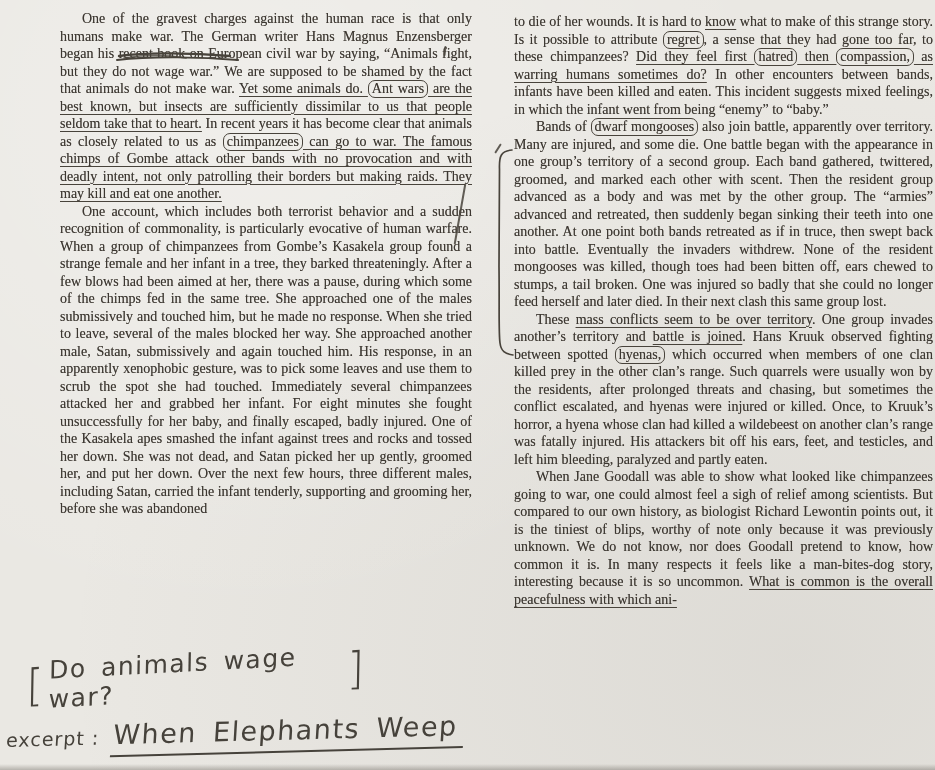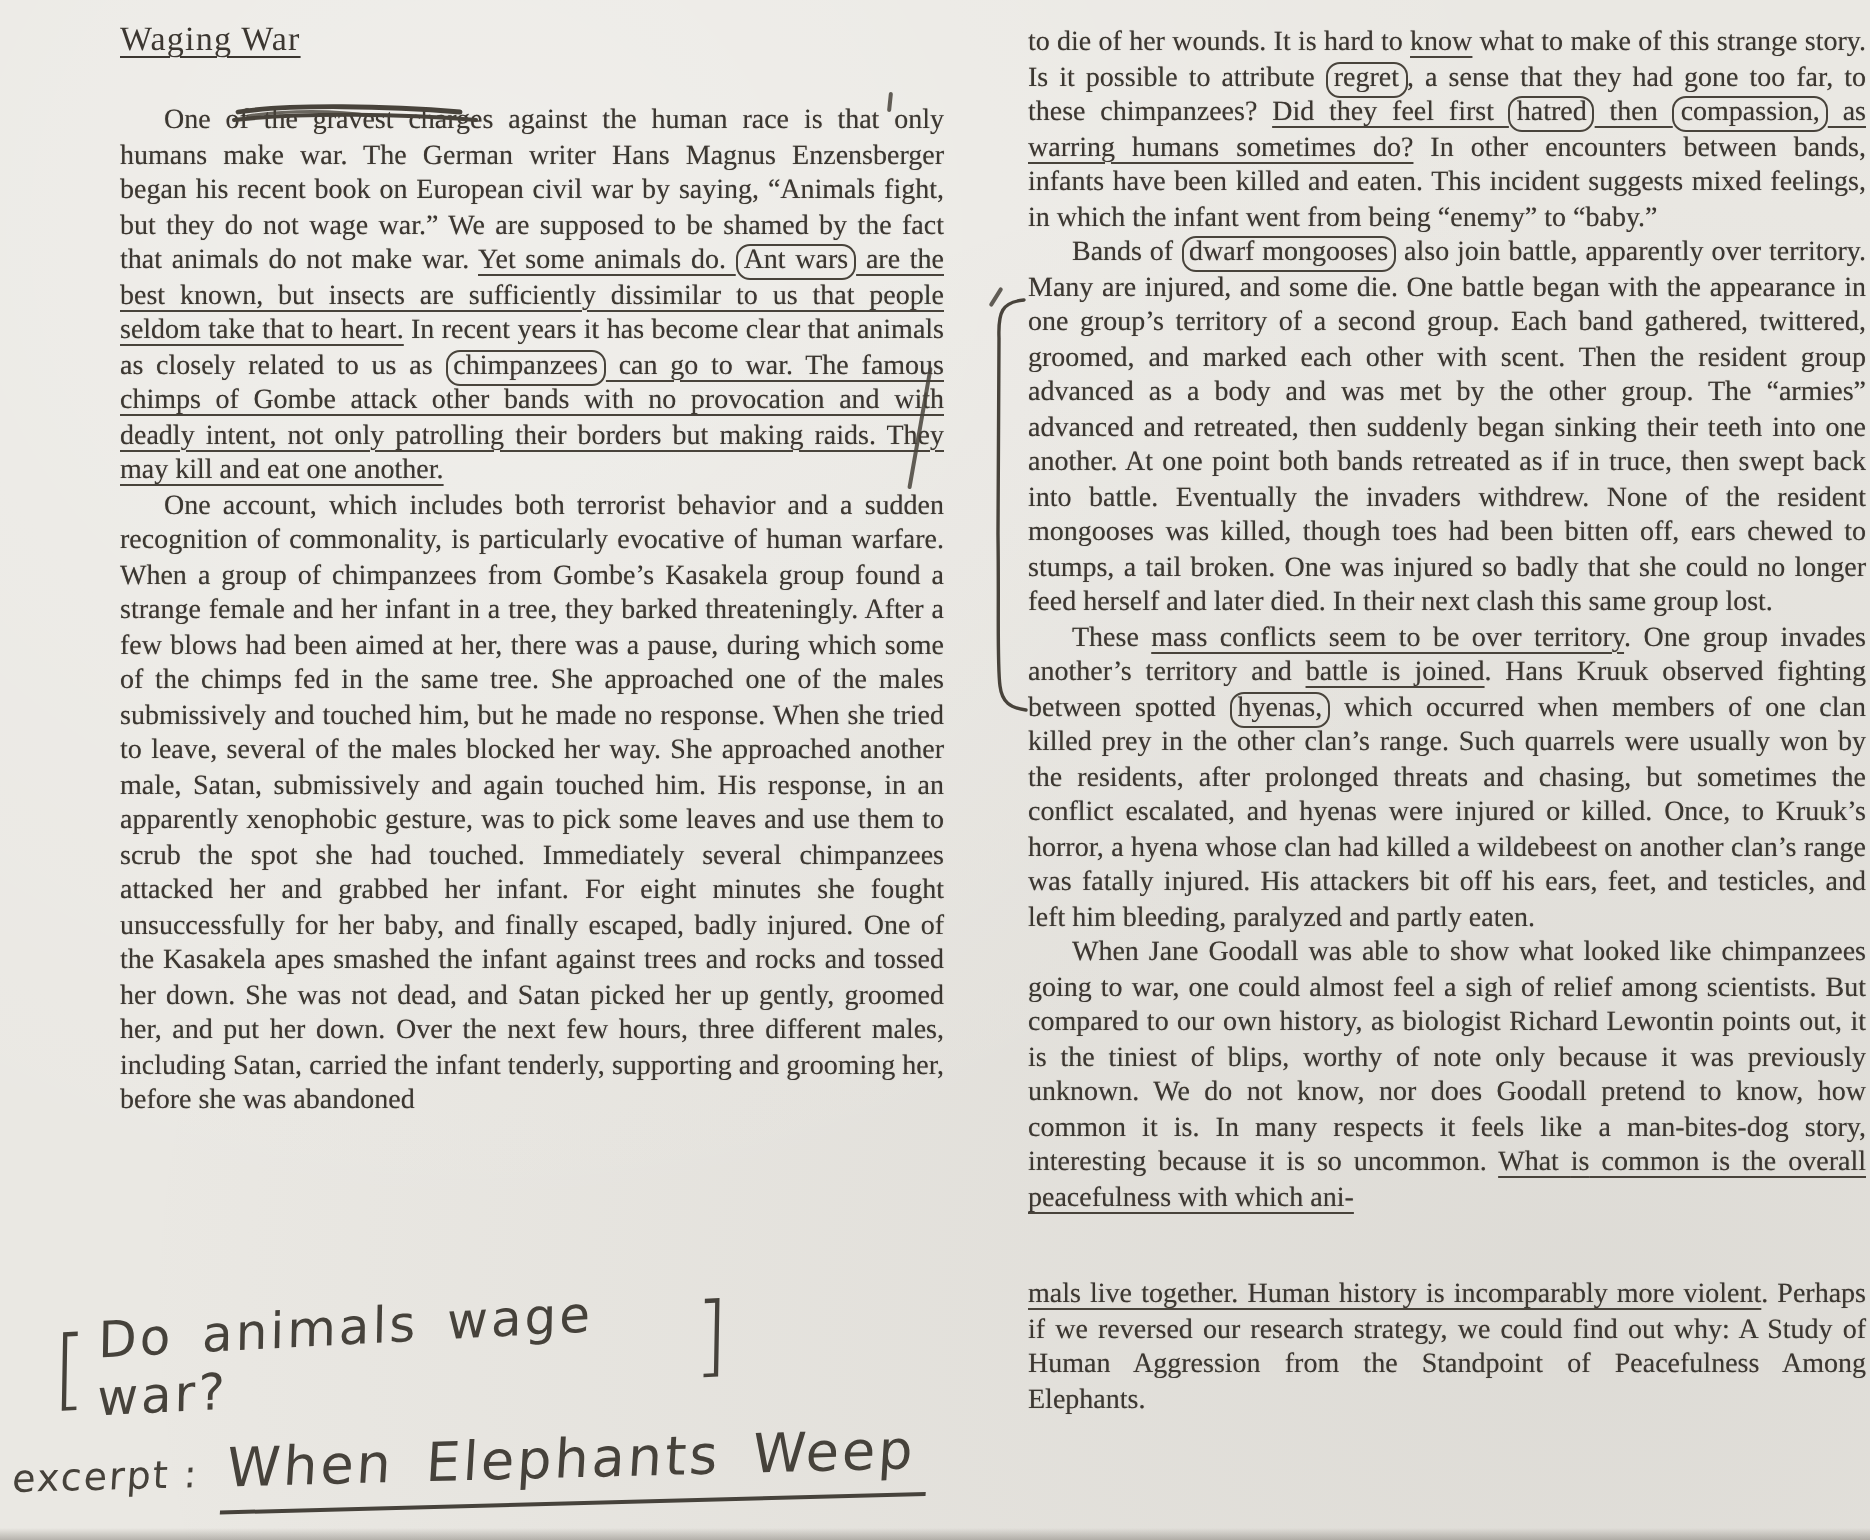--- a/index.html
+++ b/index.html
@@ -81,37 +81,35 @@
     font-size:27px;letter-spacing:1.5px;word-spacing:6px;
     border-bottom:2.2px solid #46423b;padding:0 6px 5px 2px;
   }
 </style>
 </head>
 <body>
 
 <div class="page">
 
   <div class="col col-left">
-    <h1 class="title">Waging War</h1>
 
     <svg class="svgmark scribble" viewBox="0 0 128 14" style="position:absolute;">
       <path d="M3,5 C 30,1 78,2 114,5" stroke="#48433b" stroke-width="2.4" fill="none" stroke-linecap="round"></path>
       <path d="M1,9 C 36,5 86,6 122,9" stroke="#48433b" stroke-width="2" fill="none" stroke-linecap="round"></path>
       <path d="M8,7 C 28,4 52,4 70,7" stroke="#48433b" stroke-width="1.6" fill="none" stroke-linecap="round" opacity=".8"></path>
     </svg>
     <p class="para indent"><span>One of the gravest charges against the human race is that only humans make war. The German writer Hans Magnus Enzensberger began his recent book on European civil war by saying, “Animals fight, but they do not wage war.” We are supposed to be shamed by the fact that animals do not make war. </span><span class="u">Yet some animals do. </span><span class="bx">Ant wars</span><span class="u"> are the best known, but insects are sufficiently dissimilar to us that people seldom take that to heart.</span><span> In recent years it has become clear that animals as closely related to us as </span><span class="bx">chimpanzees</span><span class="u"> can go to war. The famous chimps of Gombe attack other bands with no provocation and with deadly intent, not only patrolling their borders but making raids. They may kill and eat one another.</span></p>
     <p class="para indent"><span>One account, which includes both terrorist behavior and a sudden recognition of commonality, is particularly evocative of human warfare. When a group of chimpanzees from Gombe’s Kasakela group found a strange female and her infant in a tree, they barked threateningly. After a few blows had been aimed at her, there was a pause, during which some of the chimps fed in the same tree. She approached one of the males submissively and touched him, but he made no response. When she tried to leave, several of the males blocked her way. She approached another male, Satan, submissively and again touched him. His response, in an apparently xenophobic gesture, was to pick some leaves and use them to scrub the spot she had touched. Immediately several chimpanzees attacked her and grabbed her infant. For eight minutes she fought unsuccessfully for her baby, and finally escaped, badly injured. One of the Kasakela apes smashed the infant against trees and rocks and tossed her down. She was not dead, and Satan picked her up gently, groomed her, and put her down. Over the next few hours, three different males, including Satan, carried the infant tenderly, supporting and grooming her, before she was abandoned</span></p>
   </div>
 
   <div class="col col-right">
     <p class="para"><span>to die of her wounds. It is hard to </span><span class="u">know</span><span> what to make of this strange story. Is it possible to attribute </span><span class="bx">regret</span><span>, a sense that they had gone too far, to these chimpanzees? </span><span class="u">Did they feel first </span><span class="bx">hatred</span><span class="u"> then </span><span class="bx">compassion,</span><span class="u"> as warring humans sometimes do?</span><span> In other encounters between bands, infants have been killed and eaten. This incident suggests mixed feelings, in which the infant went from being “enemy” to “baby.”</span></p>
     <p class="para indent"><span>Bands of </span><span class="bx">dwarf mongooses</span><span> also join battle, apparently over territory. Many are injured, and some die. One battle began with the appearance in one group’s territory of a second group. Each band gathered, twittered, groomed, and marked each other with scent. Then the resident group advanced as a body and was met by the other group. The “armies” advanced and retreated, then suddenly began sinking their teeth into one another. At one point both bands retreated as if in truce, then swept back into battle. Eventually the invaders withdrew. None of the resident mongooses was killed, though toes had been bitten off, ears chewed to stumps, a tail broken. One was injured so badly that she could no longer feed herself and later died. In their next clash this same group lost.</span></p>
     <p class="para indent"><span>These </span><span class="u">mass conflicts seem to be over territory</span><span>. One group invades another’s territory and </span><span class="u">battle is joined</span><span>. Hans Kruuk observed fighting between spotted </span><span class="bx">hyenas,</span><span> which occurred when members of one clan killed prey in the other clan’s range. Such quarrels were usually won by the residents, after prolonged threats and chasing, but sometimes the conflict escalated, and hyenas were injured or killed. Once, to Kruuk’s horror, a hyena whose clan had killed a wildebeest on another clan’s range was fatally injured. His attackers bit off his ears, feet, and testicles, and left him bleeding, paralyzed and partly eaten.</span></p>
     <p class="para indent"><span>When Jane Goodall was able to show what looked like chimpanzees going to war, one could almost feel a sigh of relief among scientists. But compared to our own history, as biologist Richard Lewontin points out, it is the tiniest of blips, worthy of note only because it was previously unknown. We do not know, nor does Goodall pretend to know, how common it is. In many respects it feels like a man-bites-dog story, interesting because it is so uncommon. </span><span class="u">What </span><span class="u i">is</span><span class="u"> common is the overall peacefulness with which ani-</span></p>
-    <p class="para gap-block"><span class="u">mals live together. Human history is incomparably more violent</span><span>. Perhaps if we reversed our research strategy, we could find out why: A Study of Human Aggression from the Standpoint of Peacefulness Among Elephants.</span></p>
   </div>
 
   <div class="penmark slash-chimps"></div>
   <div class="penmark tick-only"></div>
   <div class="penmark tick-bands"></div>
   <svg class="svgmark mongoose-bracket" viewBox="0 0 26 212">
     <path d="M20,3 C 9,4 7,9 7.5,22 L 7,120 C 7.5,160 6.5,185 8,196 C 9,204 13,207 21,208" stroke="#48433b" stroke-width="1.7" fill="none" stroke-linecap="round"></path>
   </svg>
 
   <div class="hw hw-question">

